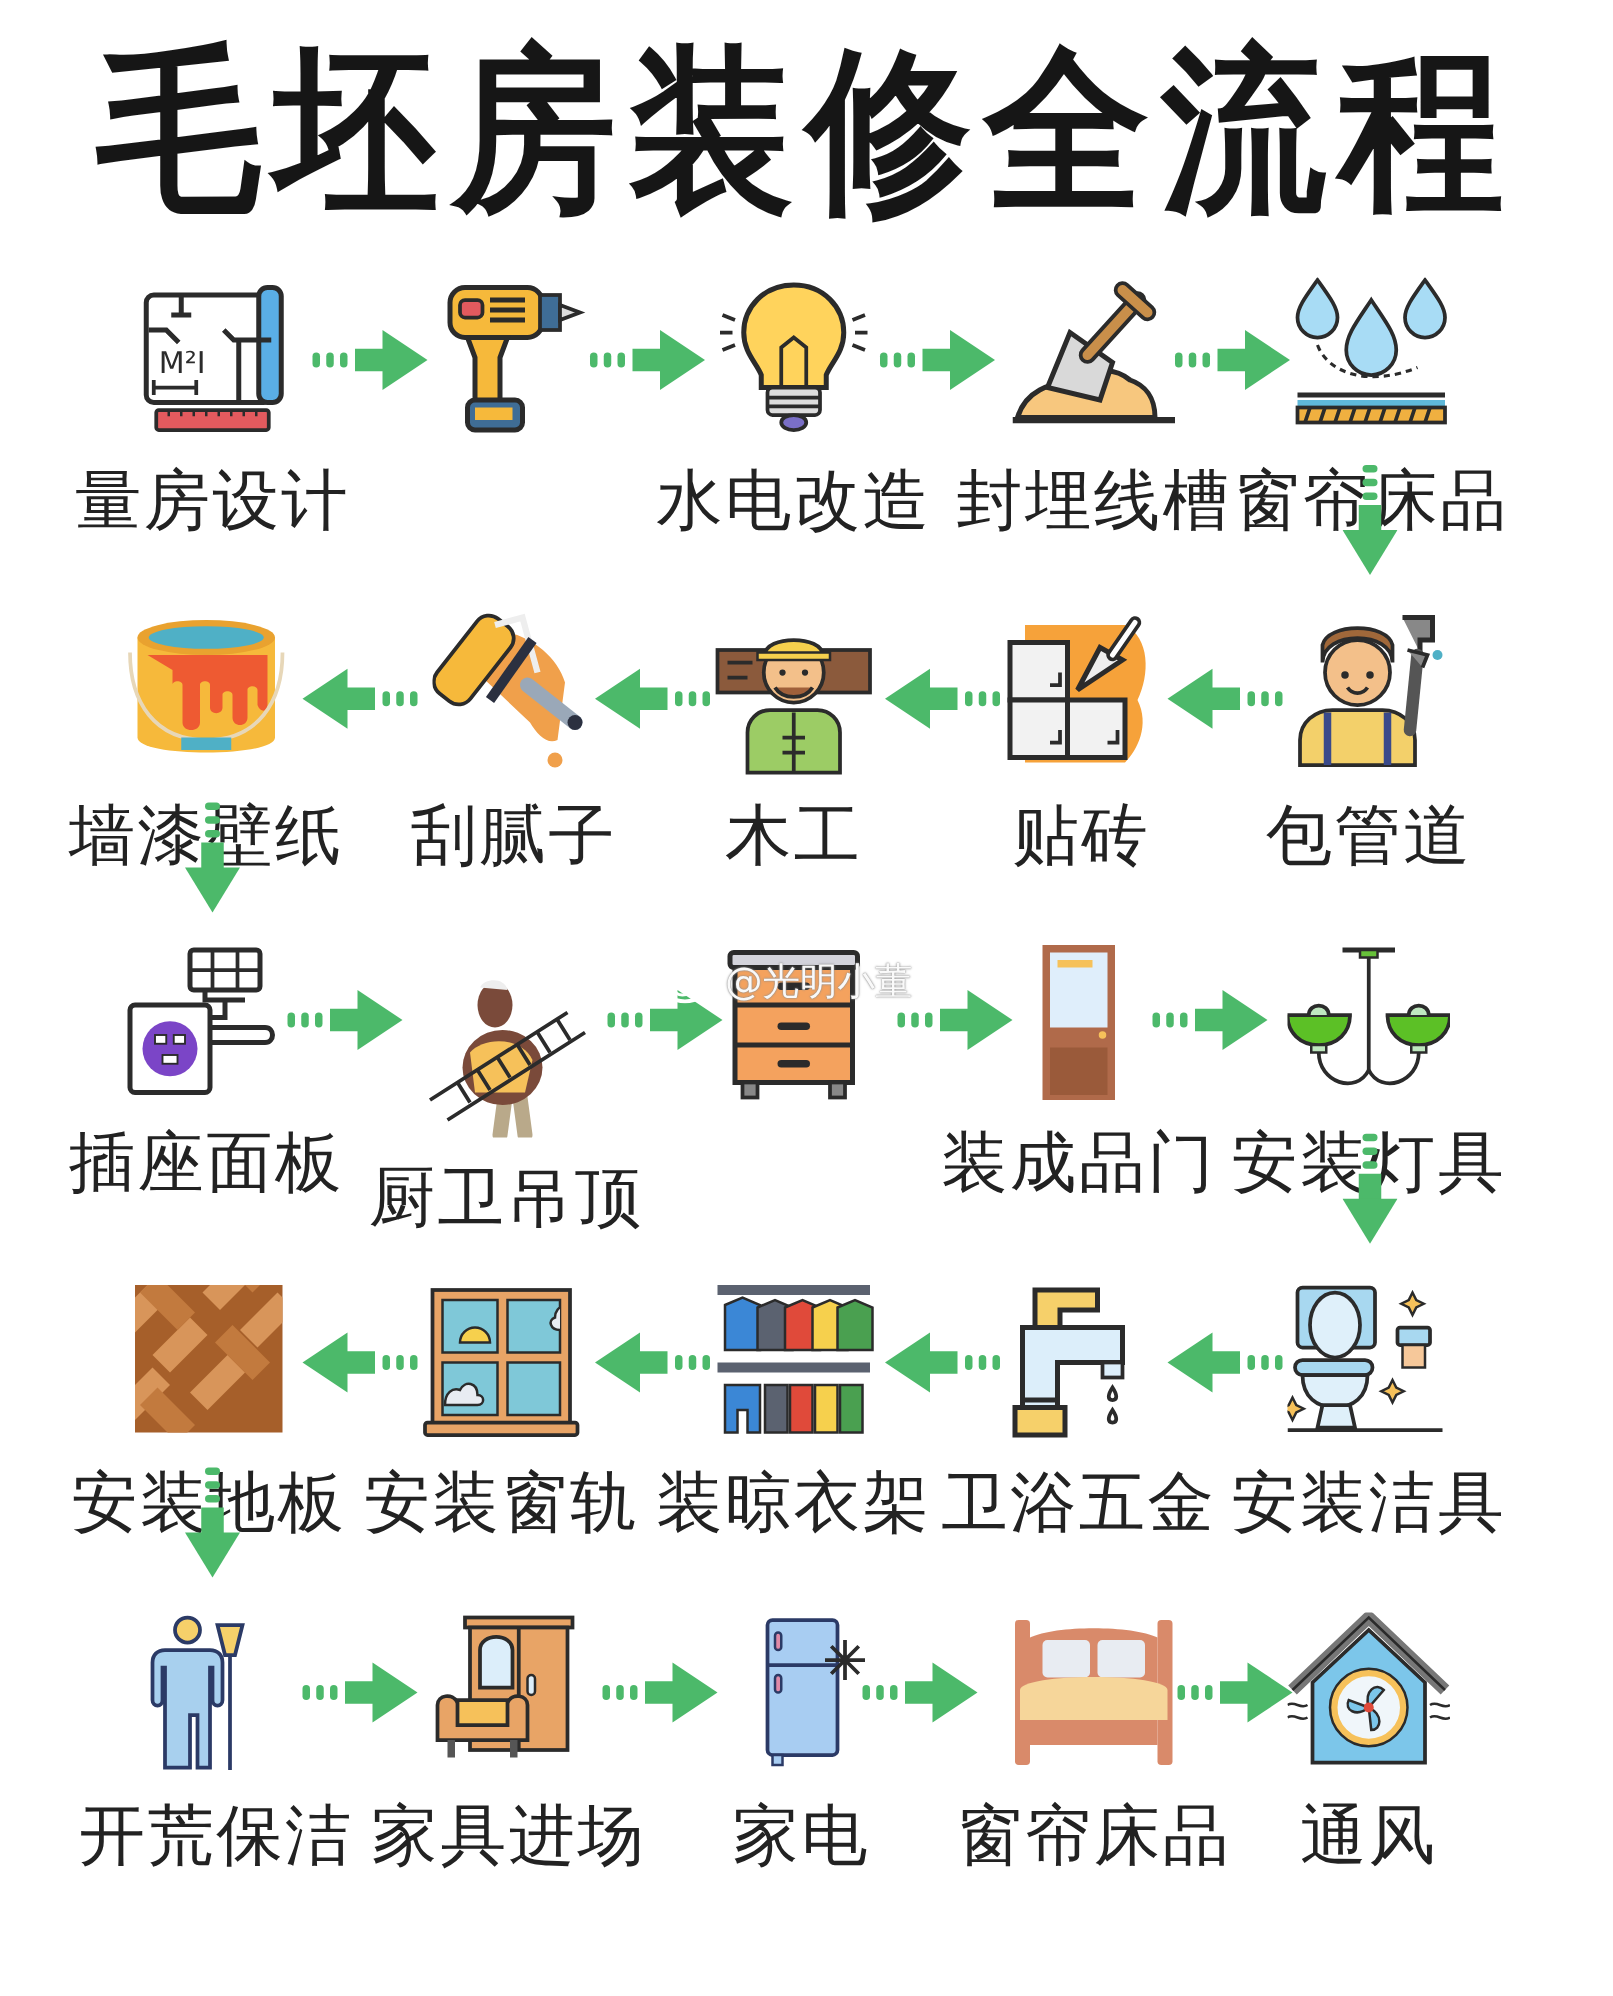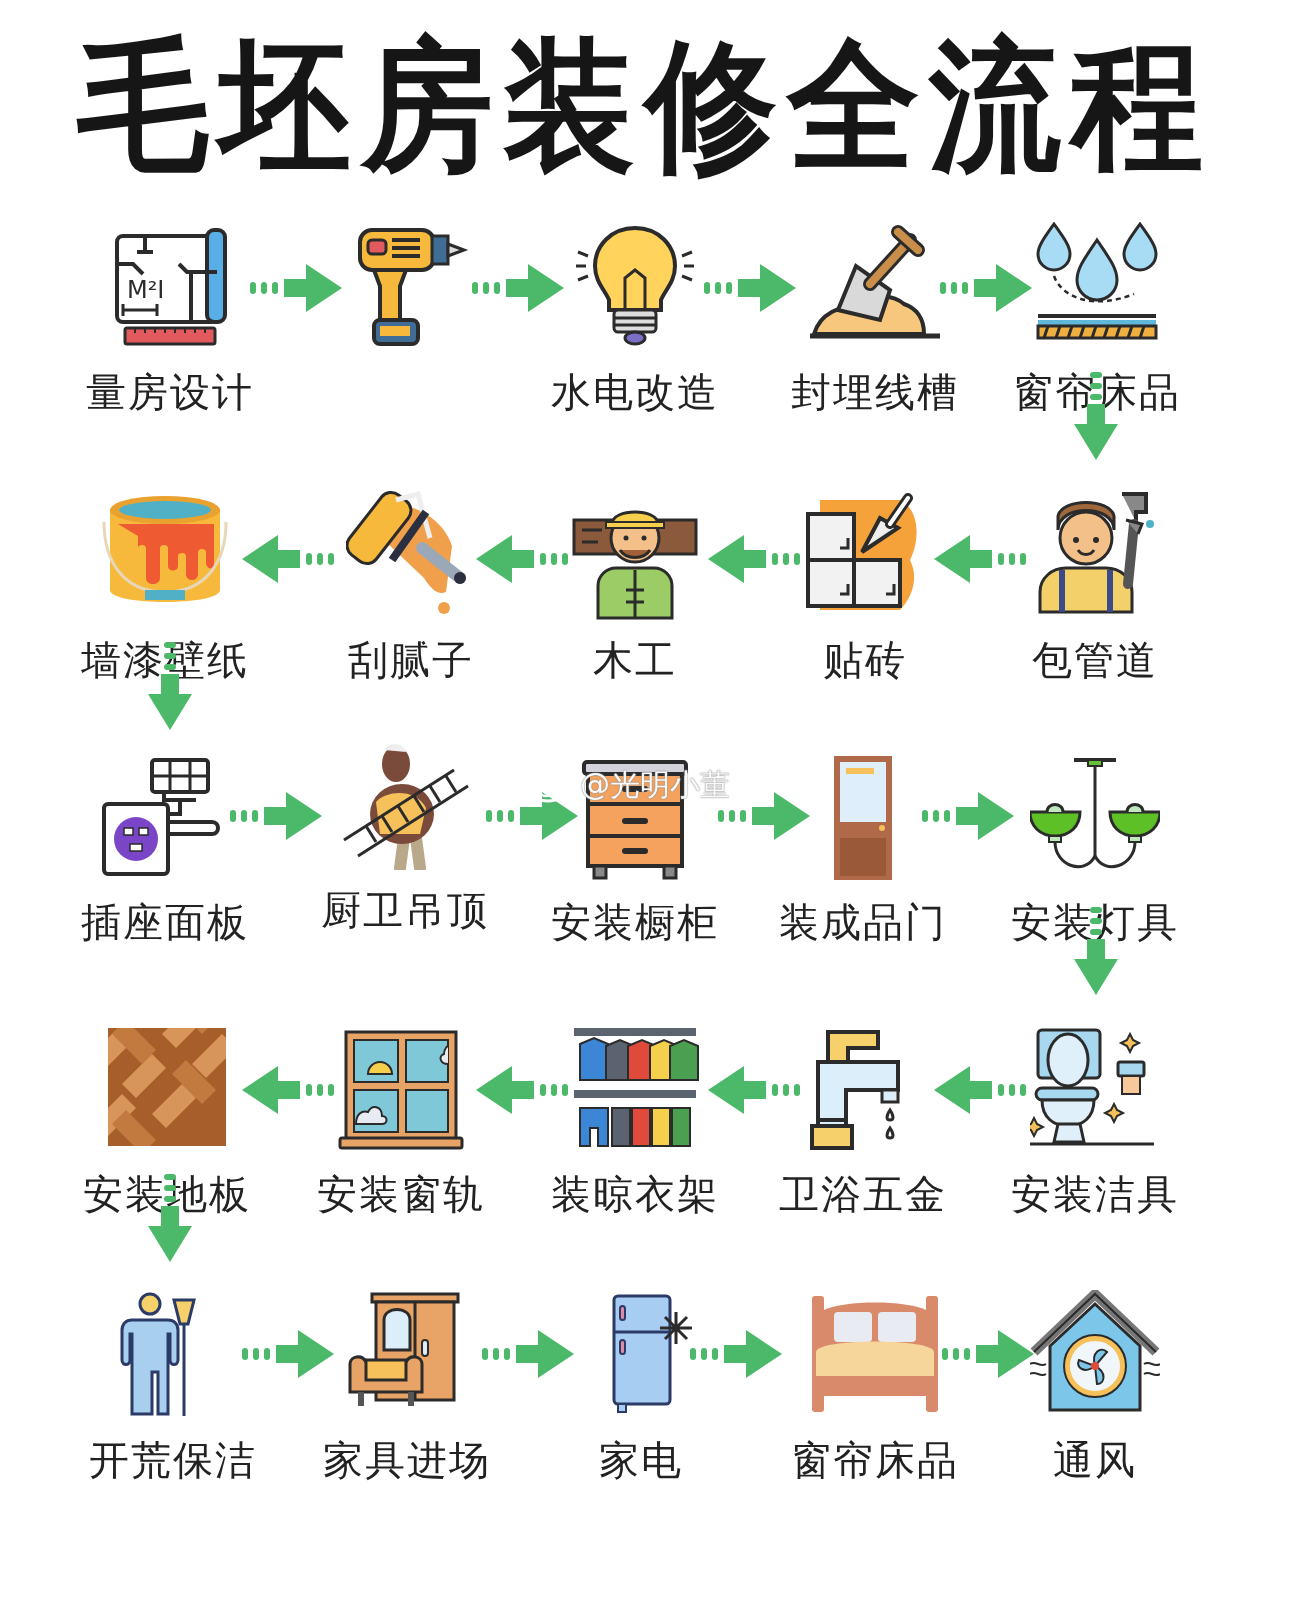--- a/index.html
+++ b/index.html
@@ -1,21 +1,21 @@
 <!DOCTYPE html>
 <html><head>
 <meta charset="utf-8">
 <style>
   html,body{margin:0;padding:0;background:#ffffff;}
   body{width:1290px;height:1597px;position:relative;overflow:hidden;font-family:"DejaVu Sans","Liberation Sans",sans-serif;}
   .title{position:absolute;left:0;top:30px;width:1290px;text-align:center;font-family:"DejaVu Serif","Liberation Serif",serif;font-weight:bold;font-size:132px;letter-spacing:10px;color:#161616;line-height:150px;transform:scaleY(1.08);}
   .step{position:absolute;width:230px;height:250px;}
   .step .icon{position:absolute;left:50%;top:0;width:130px;height:130px;transform:translateX(-50%);}
   .step .icon svg{width:130px;height:130px;display:block;}
-  .step .label{position:absolute;left:-20px;width:270px;top:143px;text-align:center;font-size:40px;color:#222;letter-spacing:2px;white-space:nowrap;}
+  .step .label{position:absolute;left:-20px;width:270px;top:143px;text-align:center;font-size:53px;color:#222;letter-spacing:2px;white-space:nowrap;}
   .arrow{position:absolute;width:96px;height:52px;}
   .arrow svg{width:96px;height:52px;display:block;}
   .darrow{position:absolute;width:44px;height:92px;}
   .darrow svg{width:44px;height:92px;display:block;}
   .watermark{position:absolute;left:528px;top:765px;height:40px;display:flex;align-items:center;color:rgba(255,255,255,0.95);font-size:30px;text-shadow:0 0 2px #999,0 0 1px #777;}
   .watermark svg{width:48px;height:36px;margin-right:4px;}
 </style>
 </head>
 <body>
 
@@ -295,21 +295,21 @@
 <div class="arrow" style="left:228px;top:790px;">
     <svg viewBox="0 0 96 52">
       <rect x="2" y="20" width="6" height="12" rx="3" fill="#4cb96a"></rect>
       <rect x="13" y="20" width="6" height="12" rx="3" fill="#4cb96a"></rect>
       <rect x="24" y="20" width="6" height="12" rx="3" fill="#4cb96a"></rect>
       <rect x="36" y="17" width="24" height="18" fill="#4cb96a"></rect>
       <polygon points="58,2 94,26 58,50" fill="#4cb96a"></polygon>
     </svg>
   </div>
 
-<div class="step" style="left:290px;top:740px;">
+<div class="step" style="left:290px;top:780px;">
   <div class="icon">
     <svg viewBox="0 0 130 130">
         <path d="M60 128l4-30M80 128l-4-30" stroke="#b9a98a" stroke-width="12" stroke-linecap="round"></path>
         <ellipse cx="62" cy="74" rx="32" ry="30" fill="#7a4a3a"></ellipse>
         <path d="M36 62c10-12 40-14 50 6l-6 26H40z" fill="#f6c15a"></path>
         <ellipse cx="56" cy="24" rx="14" ry="18" fill="#7a4a3a"></ellipse>
         <path d="M44 10c4-8 20-8 22 2z" fill="#eee"></path>
         <path d="M4 100l110-70M18 116l110-70" stroke="#2b2b2b" stroke-width="3"></path>
         <path d="M26 86l10 16M42 76l10 16M58 66l10 16M74 56l10 16M90 46l10 16M106 36l10 16" stroke="#2b2b2b" stroke-width="3"></path>
       </svg>
@@ -332,21 +332,20 @@
         <rect x="14" y="10" width="102" height="12" rx="3" fill="#d3d3db" stroke="#2b2b2b" stroke-width="4"></rect>
         <rect x="18" y="22" width="94" height="92" fill="#f4a25e" stroke="#2b2b2b" stroke-width="4"></rect>
         <path d="M18 52h94M18 84h94" stroke="#2b2b2b" stroke-width="4"></path>
         <rect x="52" y="34" width="26" height="6" rx="3" fill="#2b2b2b"></rect>
         <rect x="52" y="66" width="26" height="6" rx="3" fill="#2b2b2b"></rect>
         <rect x="52" y="96" width="26" height="6" rx="3" fill="#2b2b2b"></rect>
         <rect x="24" y="114" width="12" height="12" fill="#888" stroke="#2b2b2b" stroke-width="3"></rect>
         <rect x="94" y="114" width="12" height="12" fill="#888" stroke="#2b2b2b" stroke-width="3"></rect>
       </svg>
   </div>
-  <div class="label">安装橱柜</div>
 </div>
 <div class="arrow" style="left:716px;top:790px;">
     <svg viewBox="0 0 96 52">
       <rect x="2" y="20" width="6" height="12" rx="3" fill="#4cb96a"></rect>
       <rect x="13" y="20" width="6" height="12" rx="3" fill="#4cb96a"></rect>
       <rect x="24" y="20" width="6" height="12" rx="3" fill="#4cb96a"></rect>
       <rect x="36" y="17" width="24" height="18" fill="#4cb96a"></rect>
       <polygon points="58,2 94,26 58,50" fill="#4cb96a"></polygon>
     </svg>
   </div>

